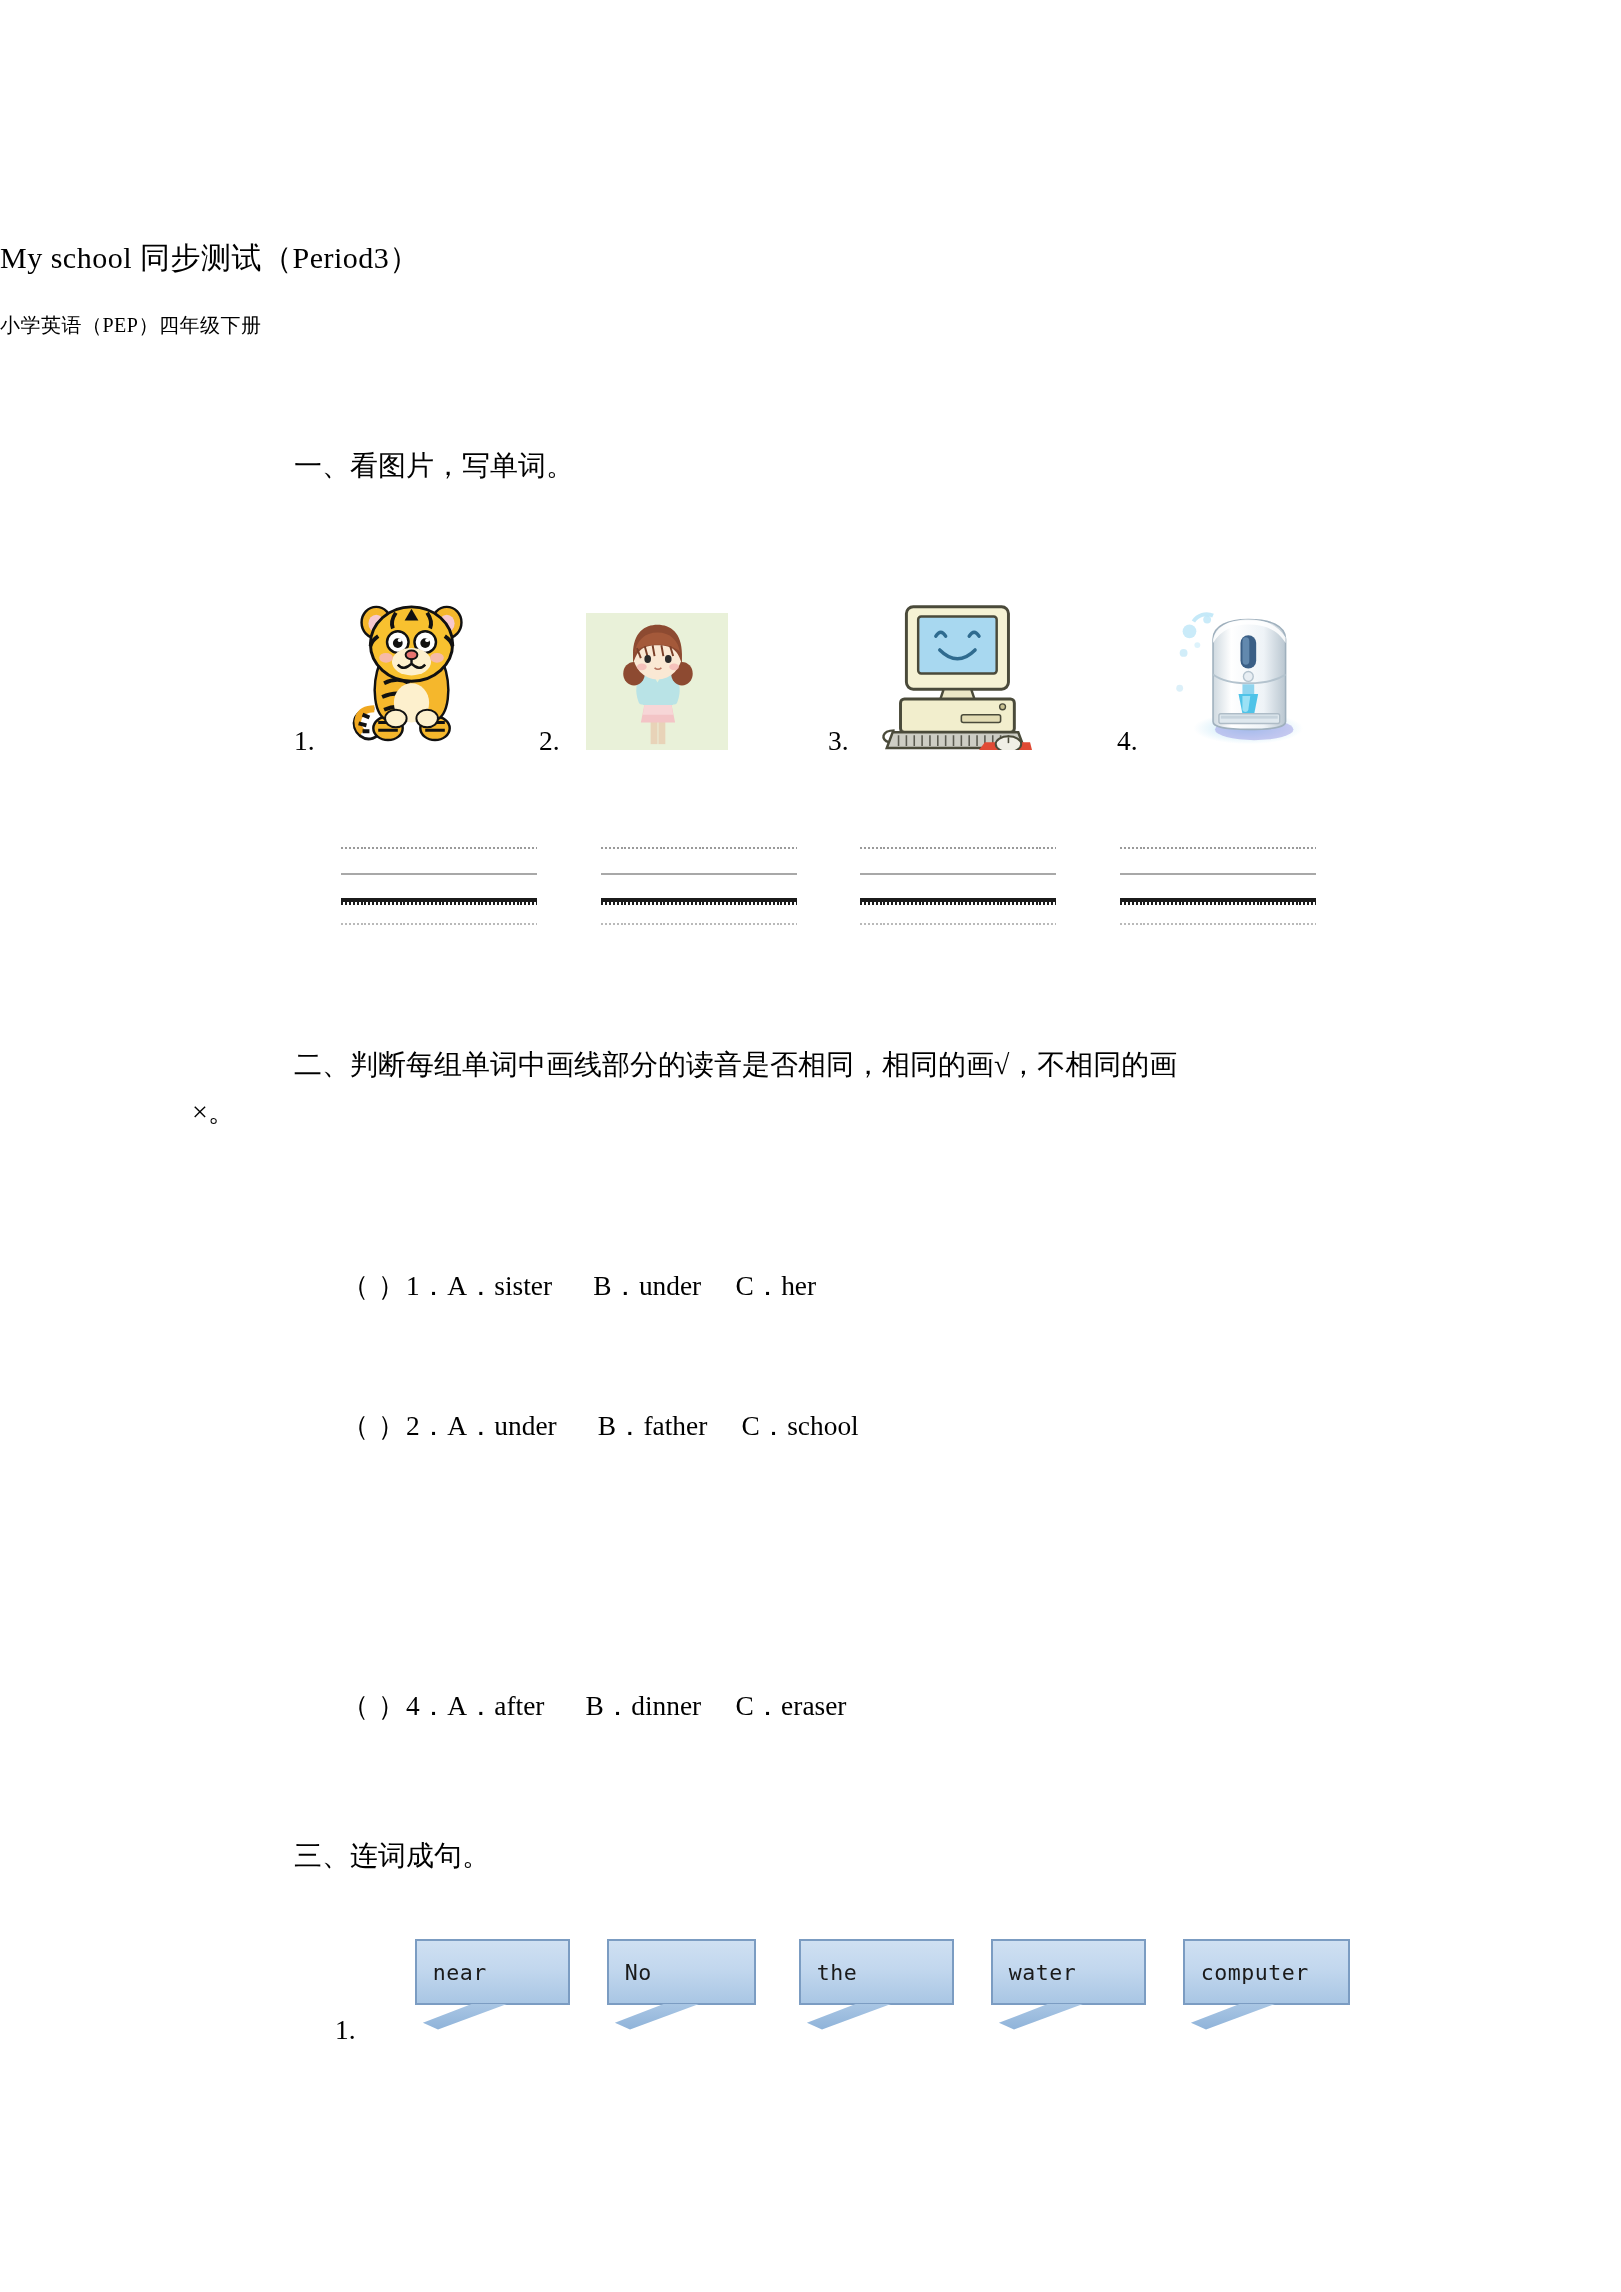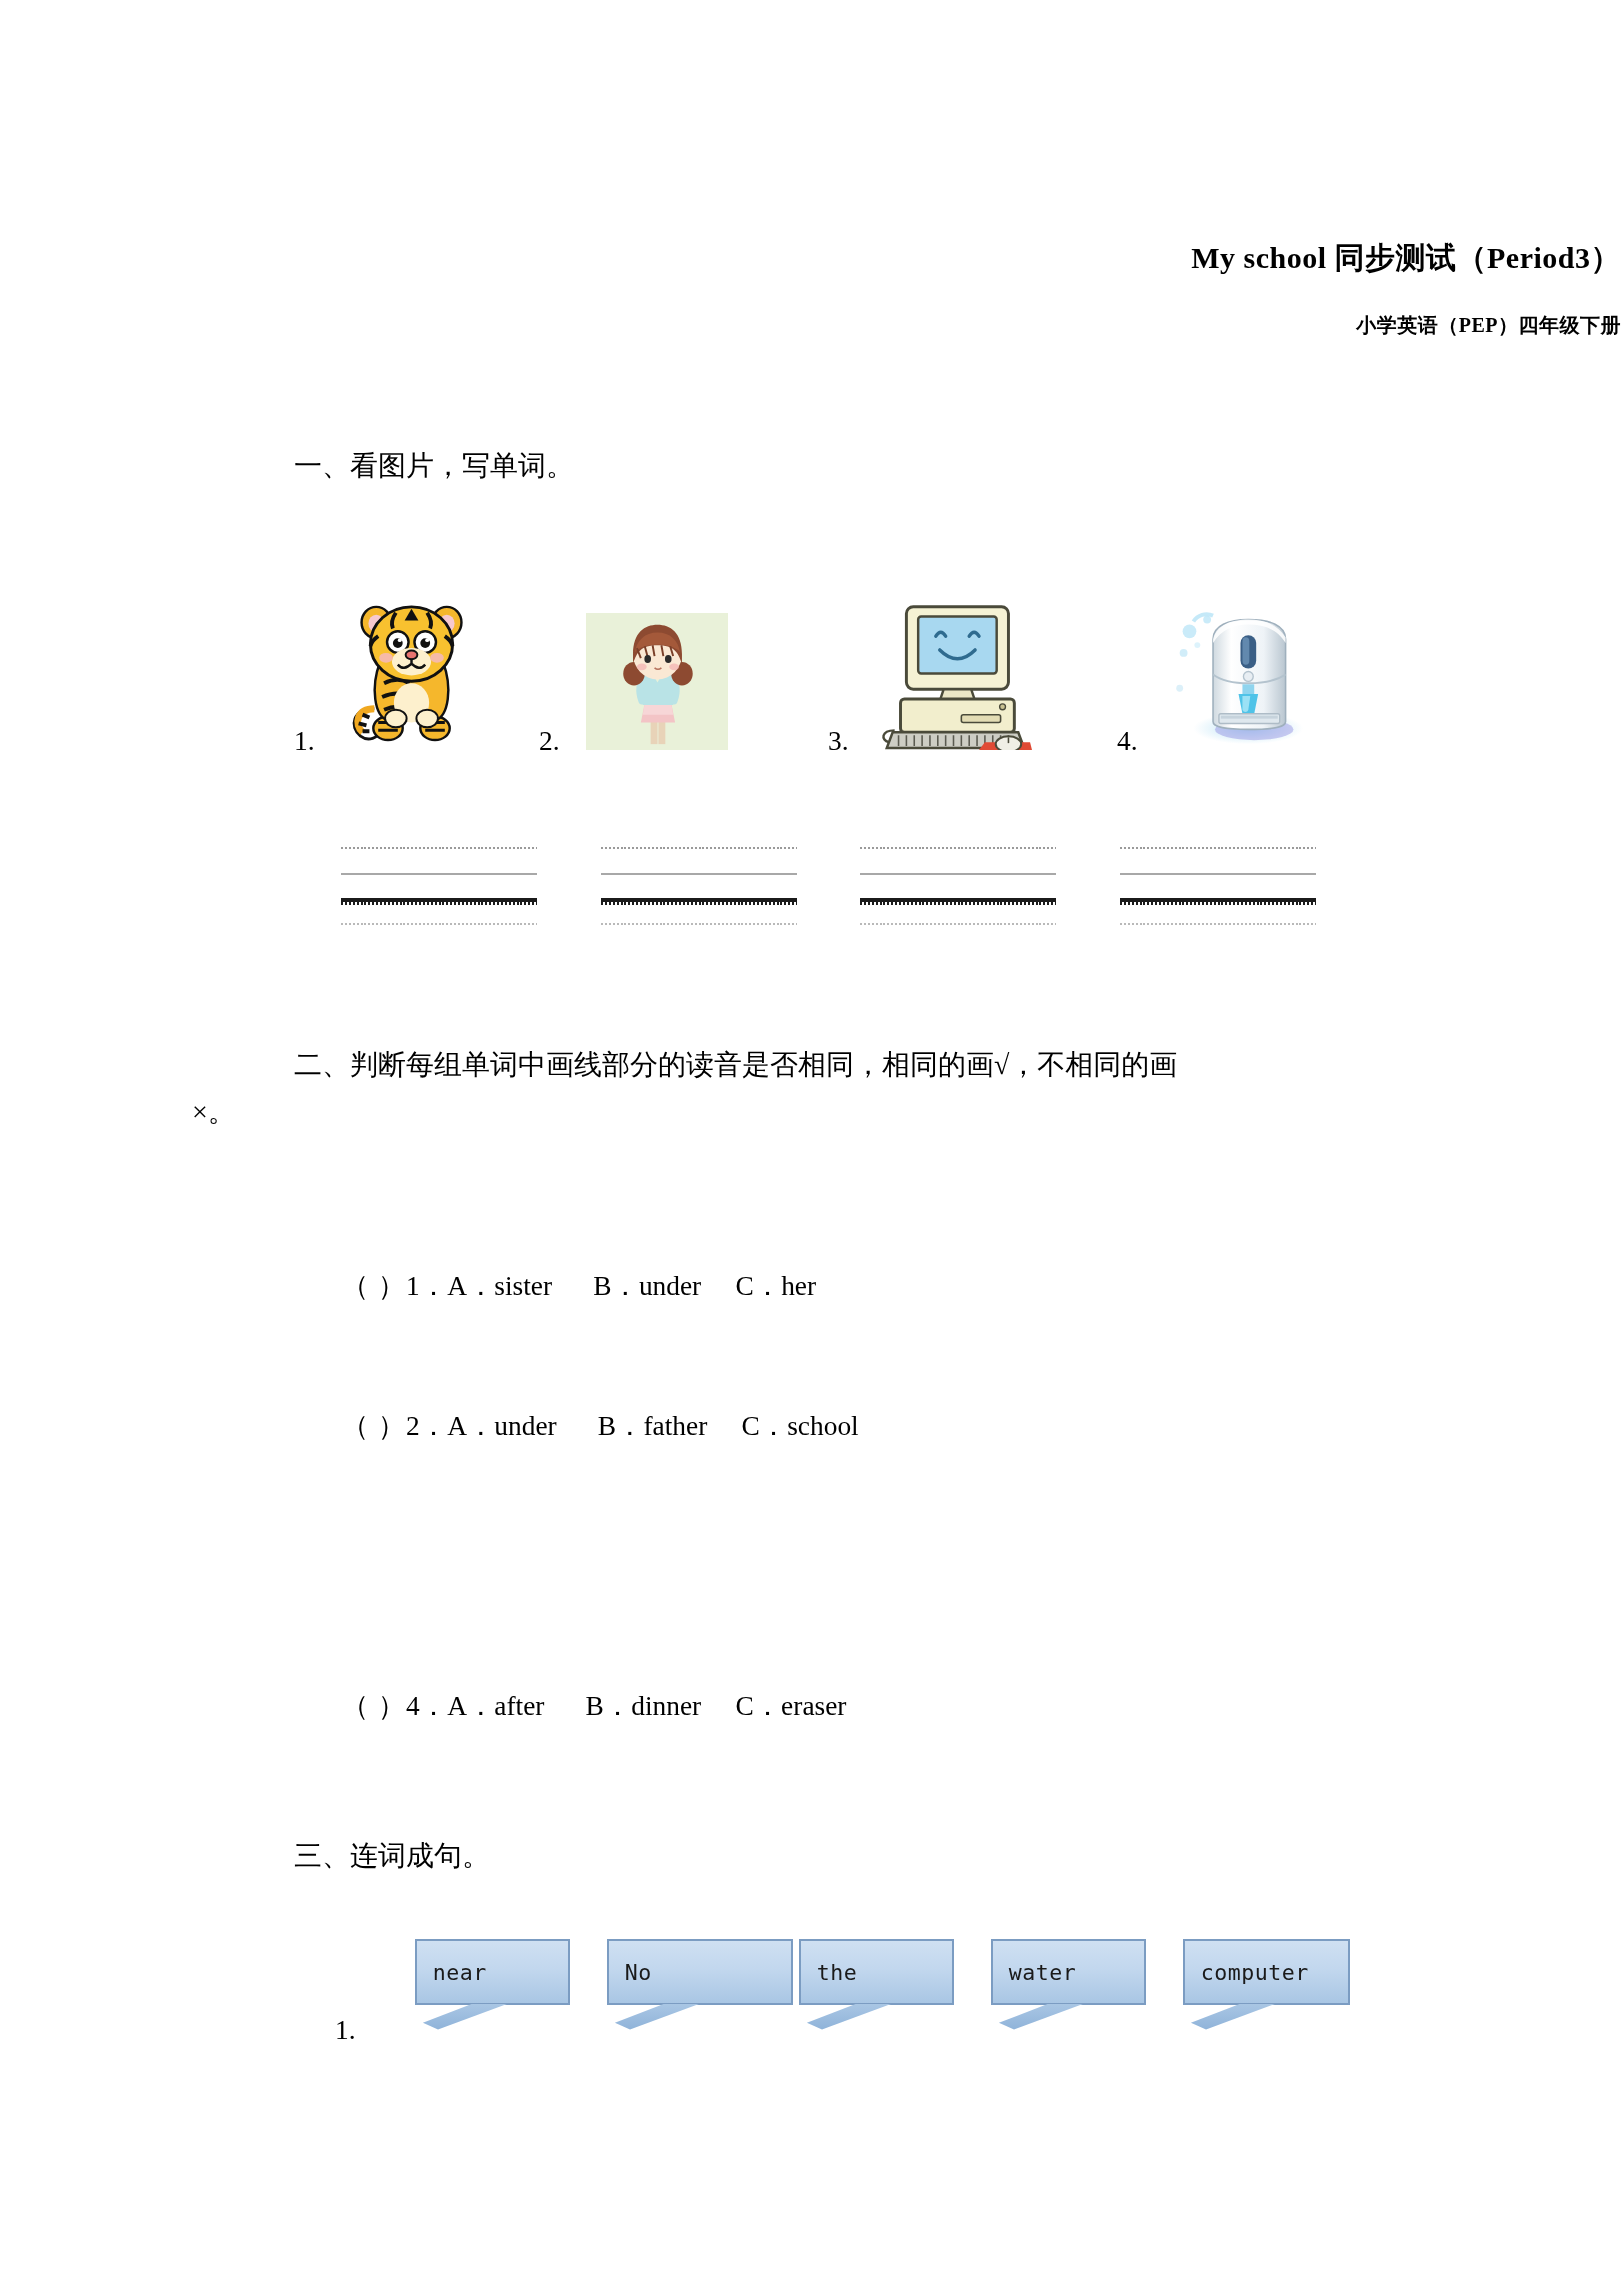--- a/index.html
+++ b/index.html
@@ -16,22 +16,22 @@
     position: relative;
     width: 1621px;
     height: 2293px;
     margin: 0 auto;
     background: #ffffff;
     overflow: hidden;
   }
 
   
   .title-line {
-    text-align: right;
-    font-weight: bold;
+    text-align: left;
+    font-weight: normal;
     font-size: 30px;
     letter-spacing: 0.5px;
   }
   .title-1 { position: absolute; left: 0; right: 0; top: 238px; }
   .title-2 { position: absolute; left: 0; right: 0; top: 312px; font-size: 20px;}
 
   
   .section-head {
     position: absolute;
     font-size: 28px;
@@ -177,21 +177,21 @@
   .card-tail {
     position: absolute;
     left: 5.9px;
     top: 63px;
     width: 84px;
     height: 25.5px;
     background: linear-gradient(to bottom, #a9c6e4 0%, #8fb3d9 100%);
     clip-path: polygon(58% 0%, 100% 0%, 18% 100%, 0% 74%);
   }
   .card-1 { left: 0px;   width: 155px; }
-  .card-2 { left: 192px; width: 186px; }
+  .card-2 { left: 192px; width: 149px; }
   .card-3 { left: 384px; width: 155px; }
   .card-4 { left: 576px; width: 155px; }
   .card-5 { left: 768px; width: 167px; }
   .card-row-num {
     position: absolute;
     left: -47px;
     top: 78px;
     font-size: 27.4px;
     line-height: 27.4px;
   }

